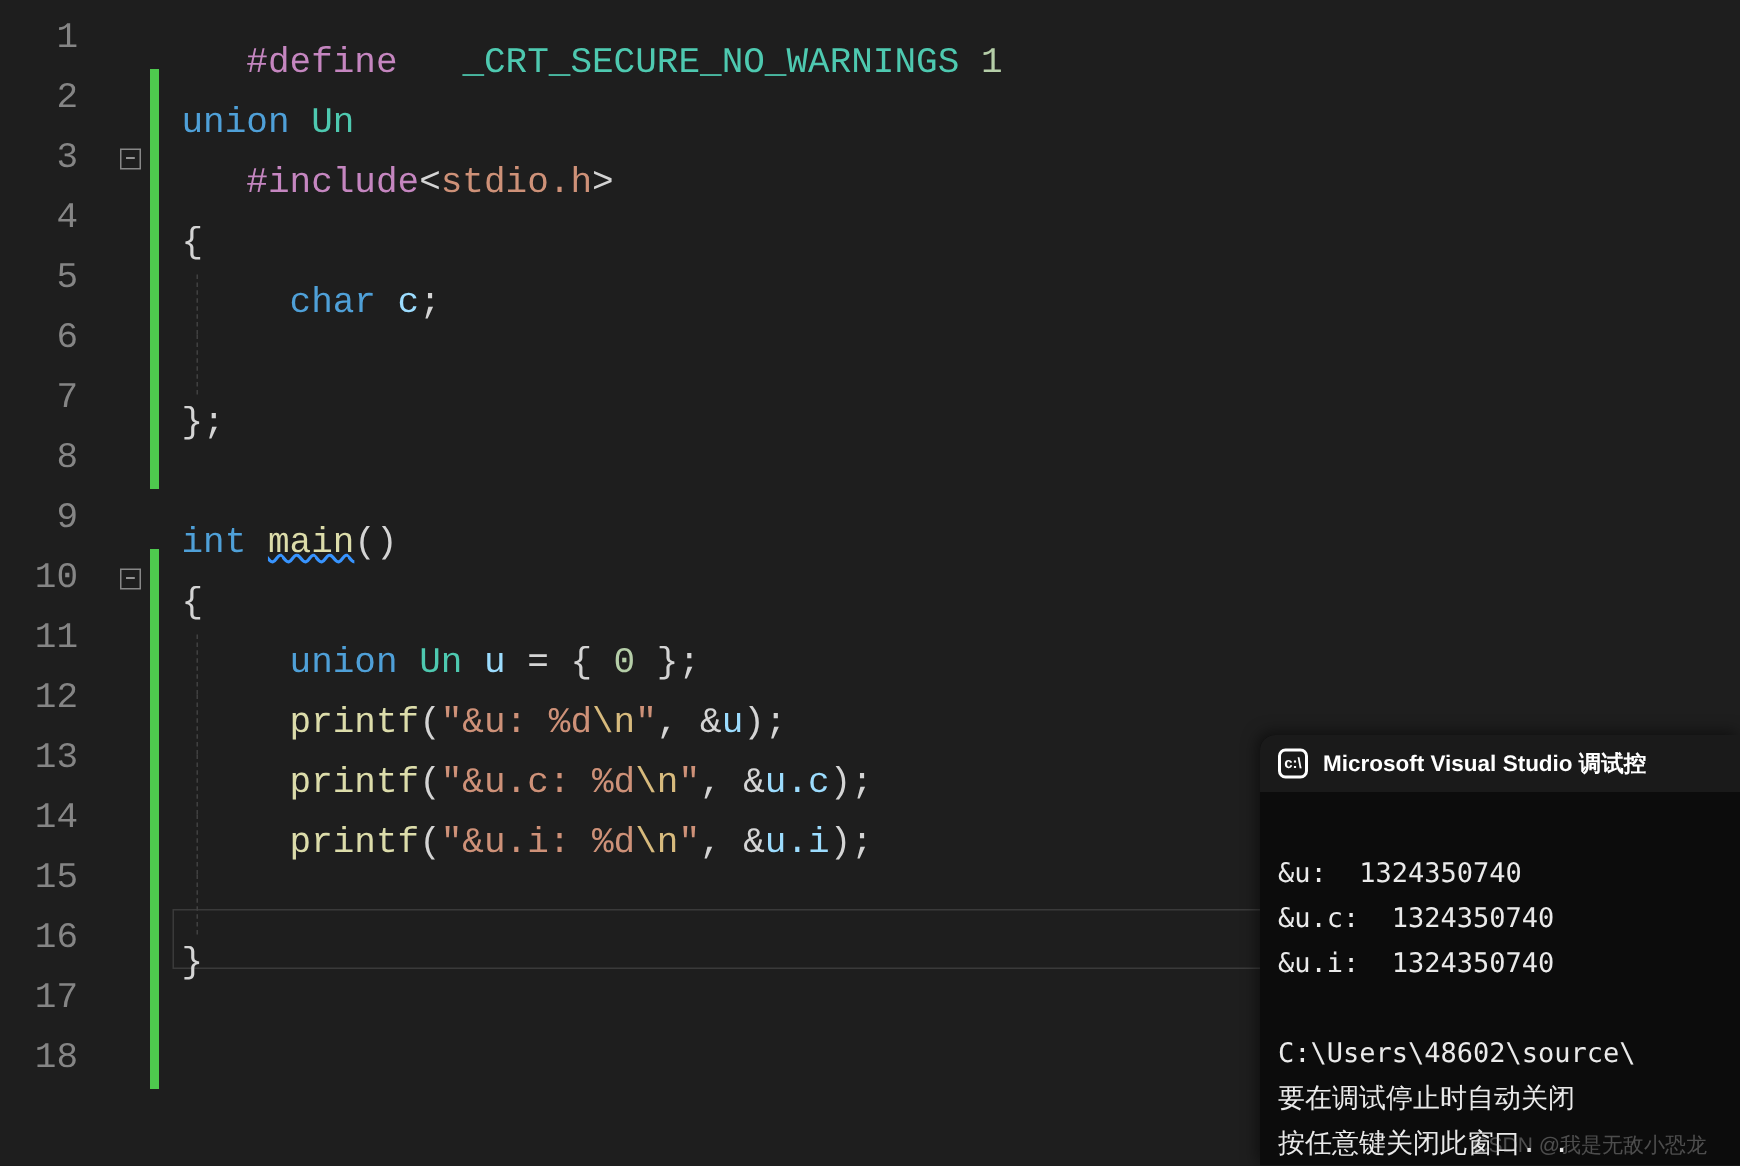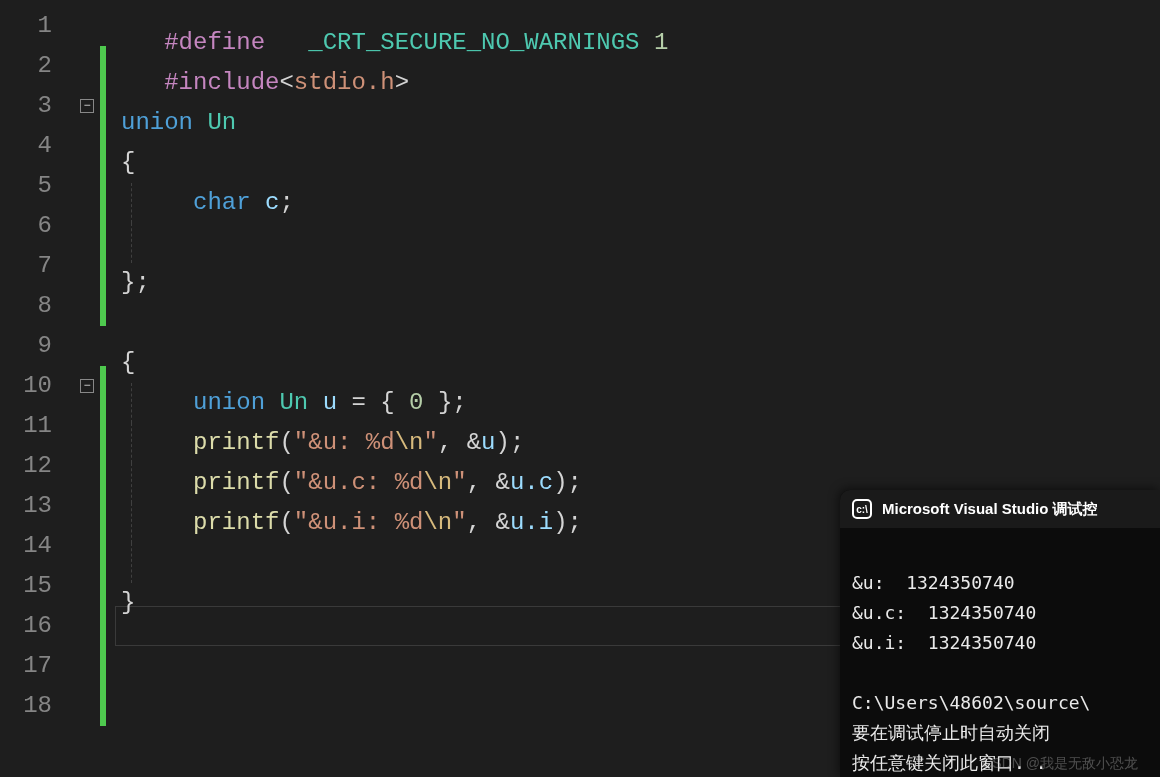--- a/index.html
+++ b/index.html
@@ -173,35 +173,36 @@
     <div class="slot green"></div>
     <div class="slot green"></div>
     <div class="slot green"></div>
   </div>
 
   <div class="code">
     <div class="current-line-box" style="top:606px"></div>
 
     <div class="line">   <span class="kw-purple">#define</span><span>  </span> <span class="macro">_CRT_SECURE_NO_WARNINGS</span> <span class="num">1</span></div>
 
+    <div class="line"><span class="kw-blue">union</span> <span class="macro">Un</span></div>
+
     <div class="line">   <span class="kw-purple">#include</span><span class="angle">&lt;</span><span class="str">stdio.h</span><span class="angle">&gt;</span></div>
 
-    <div class="line"><span class="kw-blue">union</span> <span class="macro">Un</span></div>
-
     <div class="line"><span class="punct">{</span></div>
 
     <div class="line"><span class="guide" style="left:10px"></span>     <span class="kw-blue">char</span> <span class="ident">c</span><span class="punct">;</span></div>
 
 
     <div class="line"><span class="guide" style="left:10px"></span><span></span></div>
 
     <div class="line"><span class="punct">};</span></div>
 
     <div class="line"><span></span></div>
 
+    <div class="line"><span class="kw-blue">int</span> <span class="func squiggle">main</span><span class="punct">()</span></div>
 
     <div class="line"><span class="punct">{</span></div>
 
     <div class="line"><span class="guide" style="left:10px"></span>     <span class="kw-blue">union</span> <span class="macro">Un</span> <span class="ident">u</span><span class="punct"> = {</span> <span class="num">0</span><span class="punct"> };</span></div>
 
     <div class="line"><span class="guide" style="left:10px"></span>     <span class="func">printf</span><span class="punct">(</span><span class="str">"&amp;u: %d</span><span class="esc">\n</span><span class="str">"</span><span class="punct">, &amp;</span><span class="ident">u</span><span class="punct">);</span></div>
 
     <div class="line"><span class="guide" style="left:10px"></span>     <span class="func">printf</span><span class="punct">(</span><span class="str">"&amp;u.c: %d</span><span class="esc">\n</span><span class="str">"</span><span class="punct">, &amp;</span><span class="ident">u.c</span><span class="punct">);</span></div>
 
     <div class="line"><span class="guide" style="left:10px"></span>     <span class="func">printf</span><span class="punct">(</span><span class="str">"&amp;u.i: %d</span><span class="esc">\n</span><span class="str">"</span><span class="punct">, &amp;</span><span class="ident">u.i</span><span class="punct">);</span></div>

